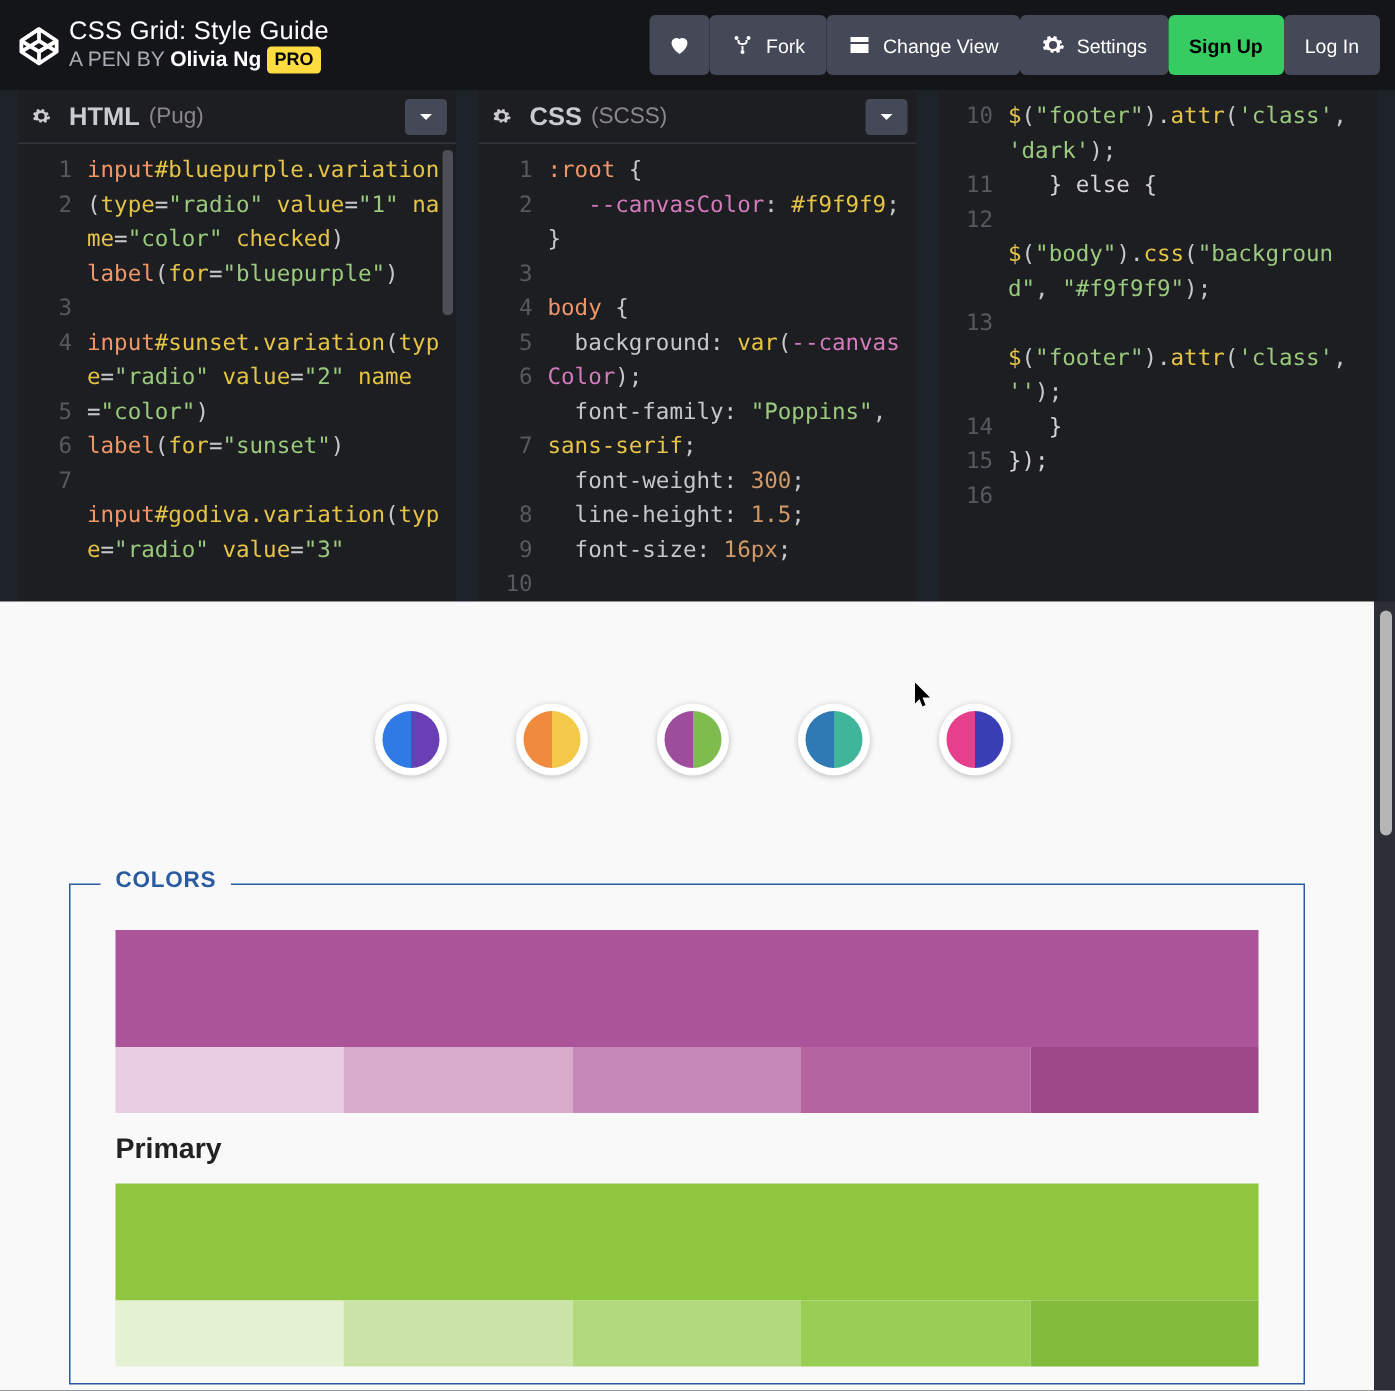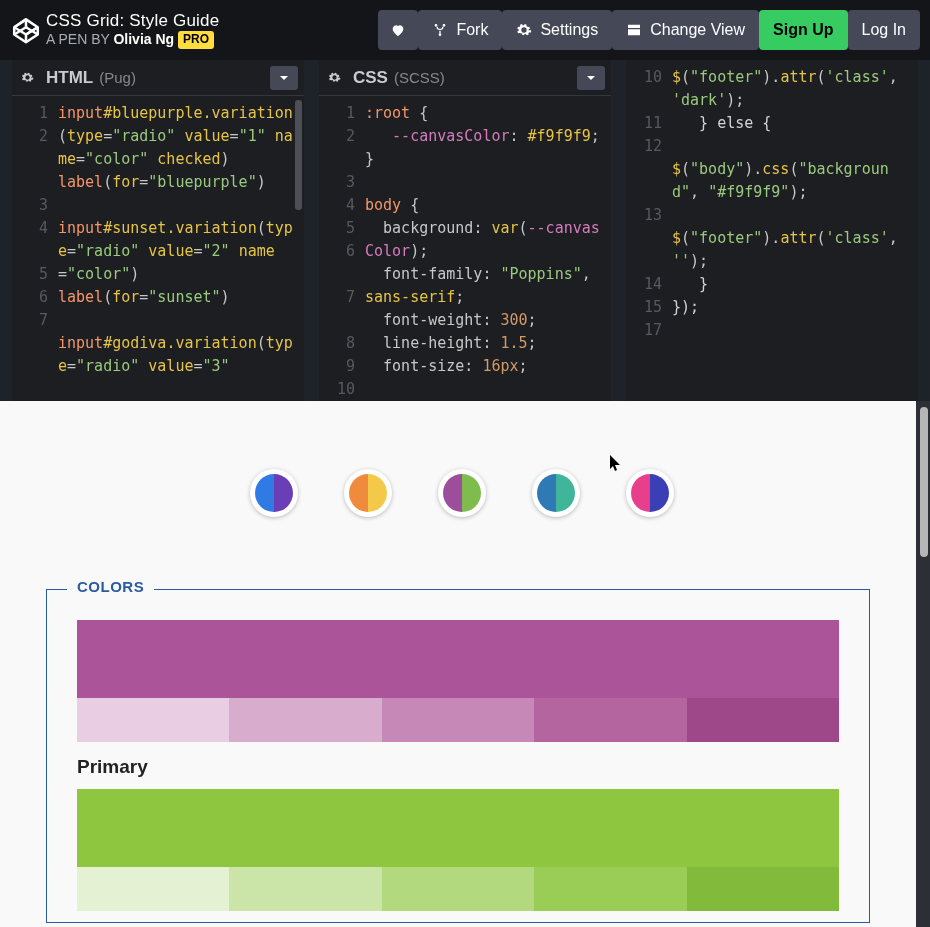--- a/index.html
+++ b/index.html
@@ -9,21 +9,21 @@
   
   .hdr { height: 60px; background: #131518; display: flex; align-items: center; padding: 0 10px; gap: 0; }
   .logo { width: 32px; height: 32px; display: flex; align-items: center; justify-content: center; }
   .logo svg { width: 28px; height: 28px; }
   .title-block { flex: 0 0 auto; color: #fff; line-height: 1.15; margin-left: 4px; }
   .title-block .title { font-size: 17px; font-weight: 400; letter-spacing: .2px; }
   .title-block .sub { font-size: 14px; color: #a8adb5; }
   .title-block .author { color: #fff; font-weight: 600; }
   .pro-badge { display: inline-block; background: #ffdd41; color: #000; font-size: 12px; font-weight: 700; padding: 2px 5px; border-radius: 3px; margin-left: 0; vertical-align: 1px; }
   .hdr-spacer { flex: 1; }
-  .btn { background: #444857; color: #fff; border: none; border-radius: 4px; padding: 0 14px; height: 40px; font-size: 16px; display: inline-flex; align-items: center; gap: 8px; cursor: pointer; }
+  .btn { background: #444857; color: #fff; border: none; border-radius: 4px; padding: 0 14px; height: 40px; font-size: 13px; display: inline-flex; align-items: center; gap: 8px; cursor: pointer; }
   .btn.icon-only { padding: 0; width: 40px; justify-content: center; }
   .btn.signup { background: #36cc62; color: #000; font-weight: 600; }
   .btn svg { width: 16px; height: 16px; fill: #fff; }
 
   
   .editors { display: flex; gap: 15px; padding: 0 12px; height: 341px; }
   .editor { flex: 1; display: flex; flex-direction: column; background: #1d1e22; min-width: 0; position: relative; }
   .editor-head { height: 36px; background: #1d1e22; display: flex; align-items: center; padding: 0 6px 0 0; border-bottom: 1px solid #34363e; }
   .gear-btn { width: 30px; height: 30px; display: flex; align-items: center; justify-content: center; border-radius: 3px; cursor: pointer; }
   .gear-btn svg { width: 13px; height: 13px; fill: #ccc; }
@@ -104,29 +104,29 @@
       </svg>
   </button>
   <button class="btn">
     <svg viewBox="0 0 24 24">
         <path d="M6 3a2 2 0 1 0 0 4 2 2 0 0 0 0-4zm12 0a2 2 0 1 0 0 4 2 2 0 0 0 0-4zM12 17a2 2 0 1 0 0 4 2 2 0 0 0 0-4zM7 7v2c0 2 2 3 5 3s5-1 5-3V7h-2v2c0 .7-1.2 1-3 1s-3-.3-3-1V7H7zm4 6v4h2v-4h-2z"></path>
       </svg>
     <span>Fork</span>
   </button>
   <button class="btn">
     <svg viewBox="0 0 24 24">
-        <path d="M12 8a4 4 0 1 0 0 8 4 4 0 0 0 0-8zm9 4l2 1-1 3-2-.5a8 8 0 0 1-1.5 1.5l.5 2-3 1-1-2h-2l-1 2-3-1 .5-2A8 8 0 0 1 5 16.5L3 17l-1-3 2-1v-2l-2-1 1-3 2 .5A8 8 0 0 1 6.5 6L6 4l3-1 1 2h2l1-2 3 1-.5 2A8 8 0 0 1 18 7.5l2-.5 1 3-2 1v2z"></path>
-      </svg>
-    <span>Settings</span>
+        <path d="M3 4h18v5H3V4zm0 7h18v9H3v-9z"></path>
+      </svg>
+    <span>Change View</span>
   </button>
   <button class="btn">
     <svg viewBox="0 0 24 24">
-        <path d="M3 4h18v5H3V4zm0 7h18v9H3v-9z"></path>
-      </svg>
-    <span>Change View</span>
+        <path d="M12 8a4 4 0 1 0 0 8 4 4 0 0 0 0-8zm9 4l2 1-1 3-2-.5a8 8 0 0 1-1.5 1.5l.5 2-3 1-1-2h-2l-1 2-3-1 .5-2A8 8 0 0 1 5 16.5L3 17l-1-3 2-1v-2l-2-1 1-3 2 .5A8 8 0 0 1 6.5 6L6 4l3-1 1 2h2l1-2 3 1-.5 2A8 8 0 0 1 18 7.5l2-.5 1 3-2 1v2z"></path>
+      </svg>
+    <span>Settings</span>
   </button>
   <button class="btn signup">
       <span>Sign Up</span>
     </button>
   <button class="btn">
       <span>Log In</span>
     </button>
 </div>
 
 <div class="editors">
@@ -211,21 +211,21 @@
 
   <div class="editor">
     <div class="code-area">
       <div class="gutter">
         <div style="height:46px">10</div>
           <div>11</div>
           <div style="height:69px">12</div>
           <div style="height:69px">13</div>
           <div>14</div>
           <div>15</div>
-          <div>17</div>
+          <div>16</div>
       </div>
       <div class="code"><span class="tk-func">$</span>(<span class="tk-str">"footer"</span>).<span class="tk-func">attr</span>(<span class="tk-str">'class'</span>, <span class="tk-str">'dark'</span>);
    <span class="tk-white">} else {</span>
 
 <span class="tk-func">$</span>(<span class="tk-str">"body"</span>).<span class="tk-func">css</span>(<span class="tk-str">"background"</span>, <span class="tk-str">"#f9f9f9"</span>);
 
 <span class="tk-func">$</span>(<span class="tk-str">"footer"</span>).<span class="tk-func">attr</span>(<span class="tk-str">'class'</span>, <span class="tk-str">''</span>);
    <span class="tk-white">}</span>
 <span class="tk-white">});</span>
 </div>

